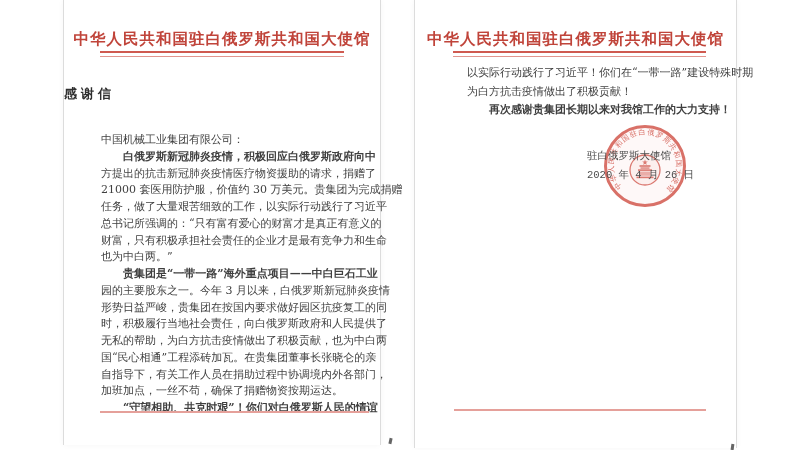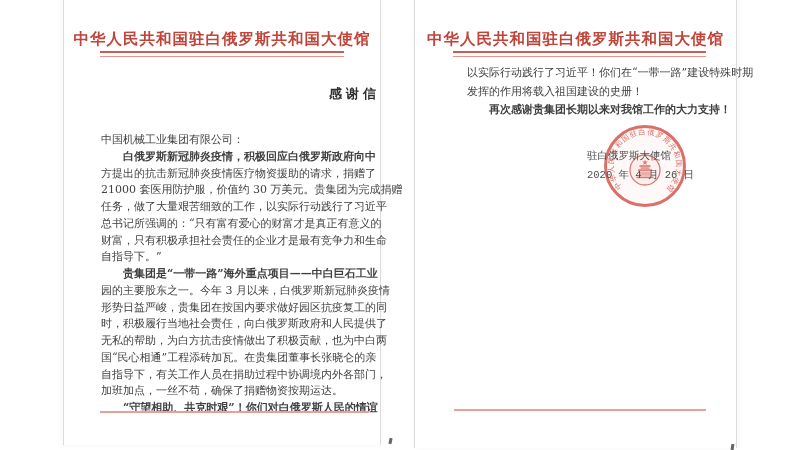--- a/index.html
+++ b/index.html
@@ -19,21 +19,21 @@
 
   .letterhead{position:absolute;top:29px;left:0;right:0;text-align:center;
         font-size:15.5px;font-weight:bold;color:var(--header-red);
         letter-spacing:1px;white-space:nowrap;}
   .head-rule{position:absolute;top:51px;height:2.5px;
         border-top:2px solid var(--rule-red);
         border-bottom:1px solid var(--rule-red-light);}
   .page1 .head-rule{left:36px;right:36px;}
   .page2 .head-rule{left:38px;right:30px;}
 
-  .letter-title{position:absolute;top:85px;left:0;right:0;text-align:right;
+  .letter-title{position:absolute;top:85px;left:0;right:0;text-align:left;
         font-size:13px;font-weight:bold;letter-spacing:4px;color:#2f2f2f;}
 
   .body-block{position:absolute;font-size:11px;color:var(--body-text);}
   .page1 .body-block{top:132px;left:37px;right:10px;line-height:16.75px;}
   .page2 .body-block{top:64px;left:52px;right:14px;line-height:18.5px;}
   .line{white-space:nowrap;}
   .line.ind{text-indent:2em;font-weight:bold;}
 
   .footer-rule{position:absolute;height:2px;background:var(--footer-rule);}
   .page1 .footer-rule{top:411px;left:36px;right:11px;}
@@ -58,40 +58,40 @@
     <div class="head-rule"></div>
     <div class="letter-title">感谢信</div>
     <div class="body-block">
         <div class="line">中国机械工业集团有限公司：</div>
         <div class="line ind">白俄罗斯新冠肺炎疫情，积极回应白俄罗斯政府向中</div>
         <div class="line">方提出的抗击新冠肺炎疫情医疗物资援助的请求，捐赠了</div>
         <div class="line">21000 套医用防护服，价值约 30 万美元。贵集团为完成捐赠</div>
         <div class="line">任务，做了大量艰苦细致的工作，以实际行动践行了习近平</div>
         <div class="line">总书记所强调的：“只有富有爱心的财富才是真正有意义的</div>
         <div class="line">财富，只有积极承担社会责任的企业才是最有竞争力和生命</div>
-        <div class="line">自指导下。”</div>
+        <div class="line">也为中白两。”</div>
         <div class="line ind">贵集团是“一带一路”海外重点项目——中白巨石工业</div>
         <div class="line">园的主要股东之一。今年 3 月以来，白俄罗斯新冠肺炎疫情</div>
         <div class="line">形势日益严峻，贵集团在按国内要求做好园区抗疫复工的同</div>
         <div class="line">时，积极履行当地社会责任，向白俄罗斯政府和人民提供了</div>
         <div class="line">无私的帮助，为白方抗击疫情做出了积极贡献，也为中白两</div>
         <div class="line">国“民心相通”工程添砖加瓦。在贵集团董事长张晓仑的亲</div>
         <div class="line">自指导下，有关工作人员在捐助过程中协调境内外各部门，</div>
         <div class="line">加班加点，一丝不苟，确保了捐赠物资按期运达。</div>
         <div class="line ind">“守望相助、共克时艰”！你们对白俄罗斯人民的情谊</div>
       </div>
     <div class="footer-rule"></div>
   </div>
 
   <div class="page page2">
     <div class="letterhead">中华人民共和国驻白俄罗斯共和国大使馆</div>
     <div class="head-rule"></div>
     <div class="body-block">
         <div class="line">以实际行动践行了习近平！你们在“一带一路”建设特殊时期</div>
-        <div class="line">发挥的作用将载入祖国建设的史册！</div>
+        <div class="line">为白方抗击疫情做出了积极贡献！</div>
         <div class="line ind">再次感谢贵集团长期以来对我馆工作的大力支持！</div>
       </div>
 
     <svg class="seal" viewBox="0 0 86 86">
       <circle cx="43" cy="43" r="39.5" fill="rgba(229,106,96,0.06)" stroke="var(--seal-red)" stroke-width="3" opacity="0.85"></circle>
       <path id="sealArc" d="M 22.75,67.1 A 31.5,31.5 0 1 1 63.25,67.1" fill="none"></path>
       <text font-size="7.2" fill="var(--seal-red)" opacity="0.9" letter-spacing="1.1">
         <textPath href="#sealArc" startOffset="4">中华人民共和国驻白俄罗斯共和国大使馆</textPath>
       </text>
       <g fill="var(--seal-red)" opacity="0.8">

